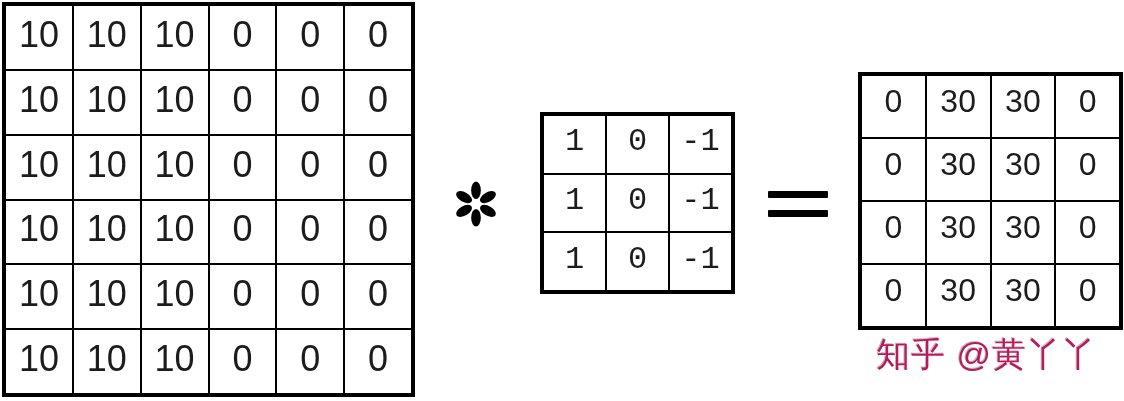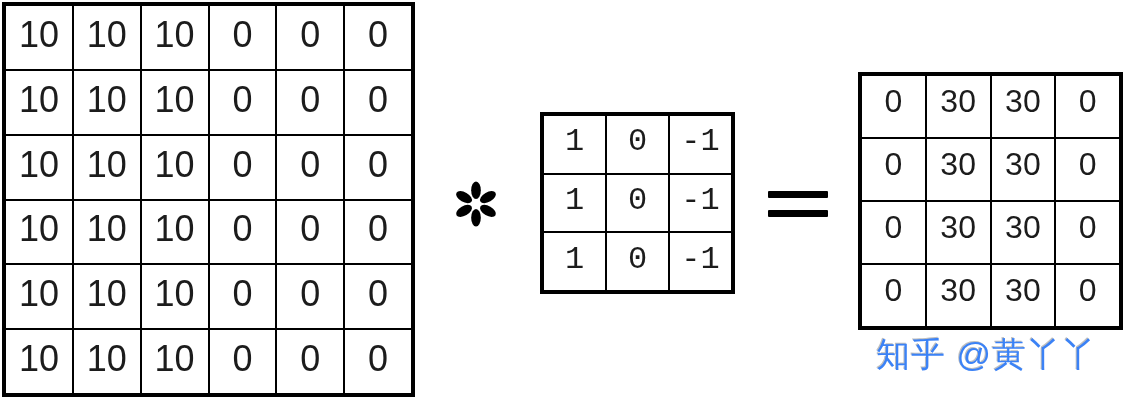--- a/index.html
+++ b/index.html
@@ -56,21 +56,21 @@
     left:768px;top:191px;width:60px;height:26px;
     display:flex;flex-direction:column;justify-content:space-between;
   }
   .equals-box .bar{height:7px;background:#000;border-radius:1px;}
   .watermark{
     position:absolute;
     left:876px;top:332px;
     font-size:34px;
     letter-spacing:1px;
     white-space:nowrap;
-    color:#3b82f6;
+    color:#be185d;
     text-shadow:1px 1px 0 #ffffff,-1px -1px 0 #bfbfbf;
   }
 </style>
 </head>
 <body>
 
 <div class="matrix" id="input-matrix">
     <div class="cell">10</div>
     <div class="cell">10</div>
     <div class="cell">10</div>

